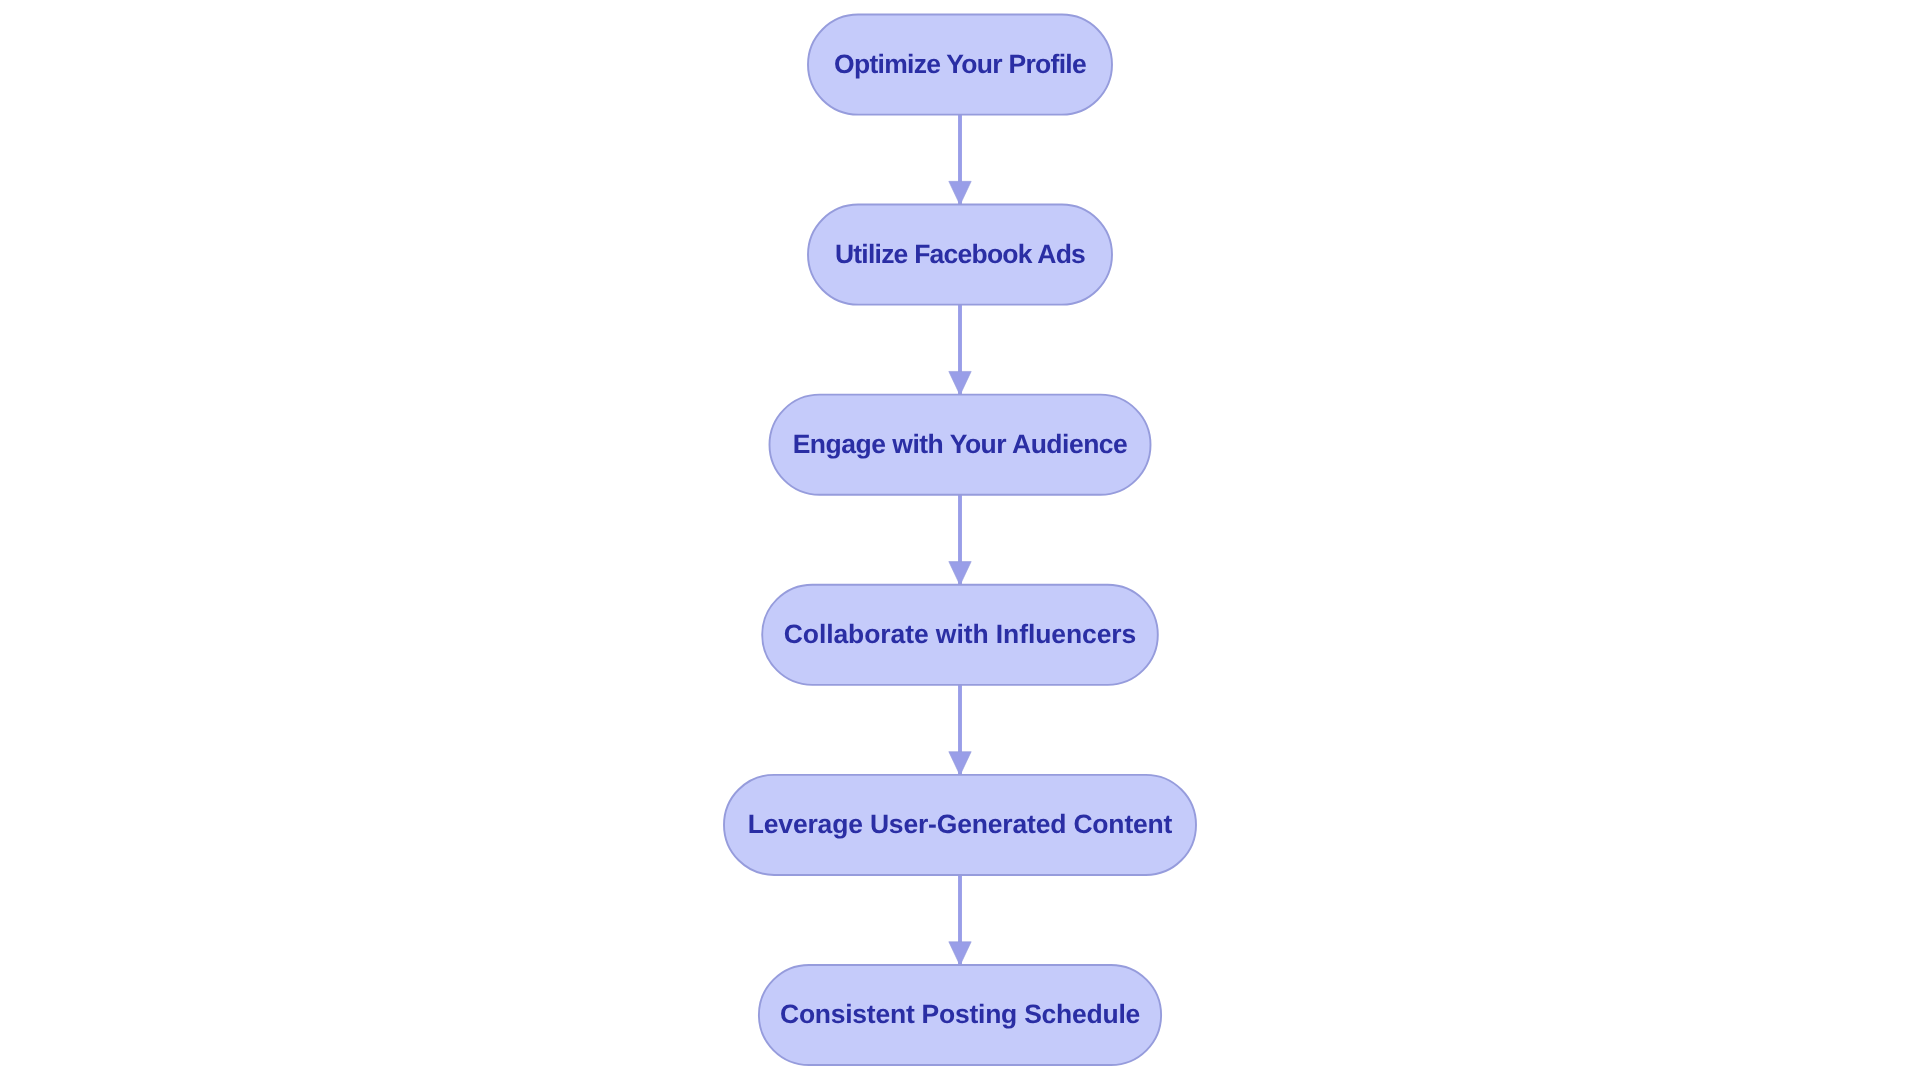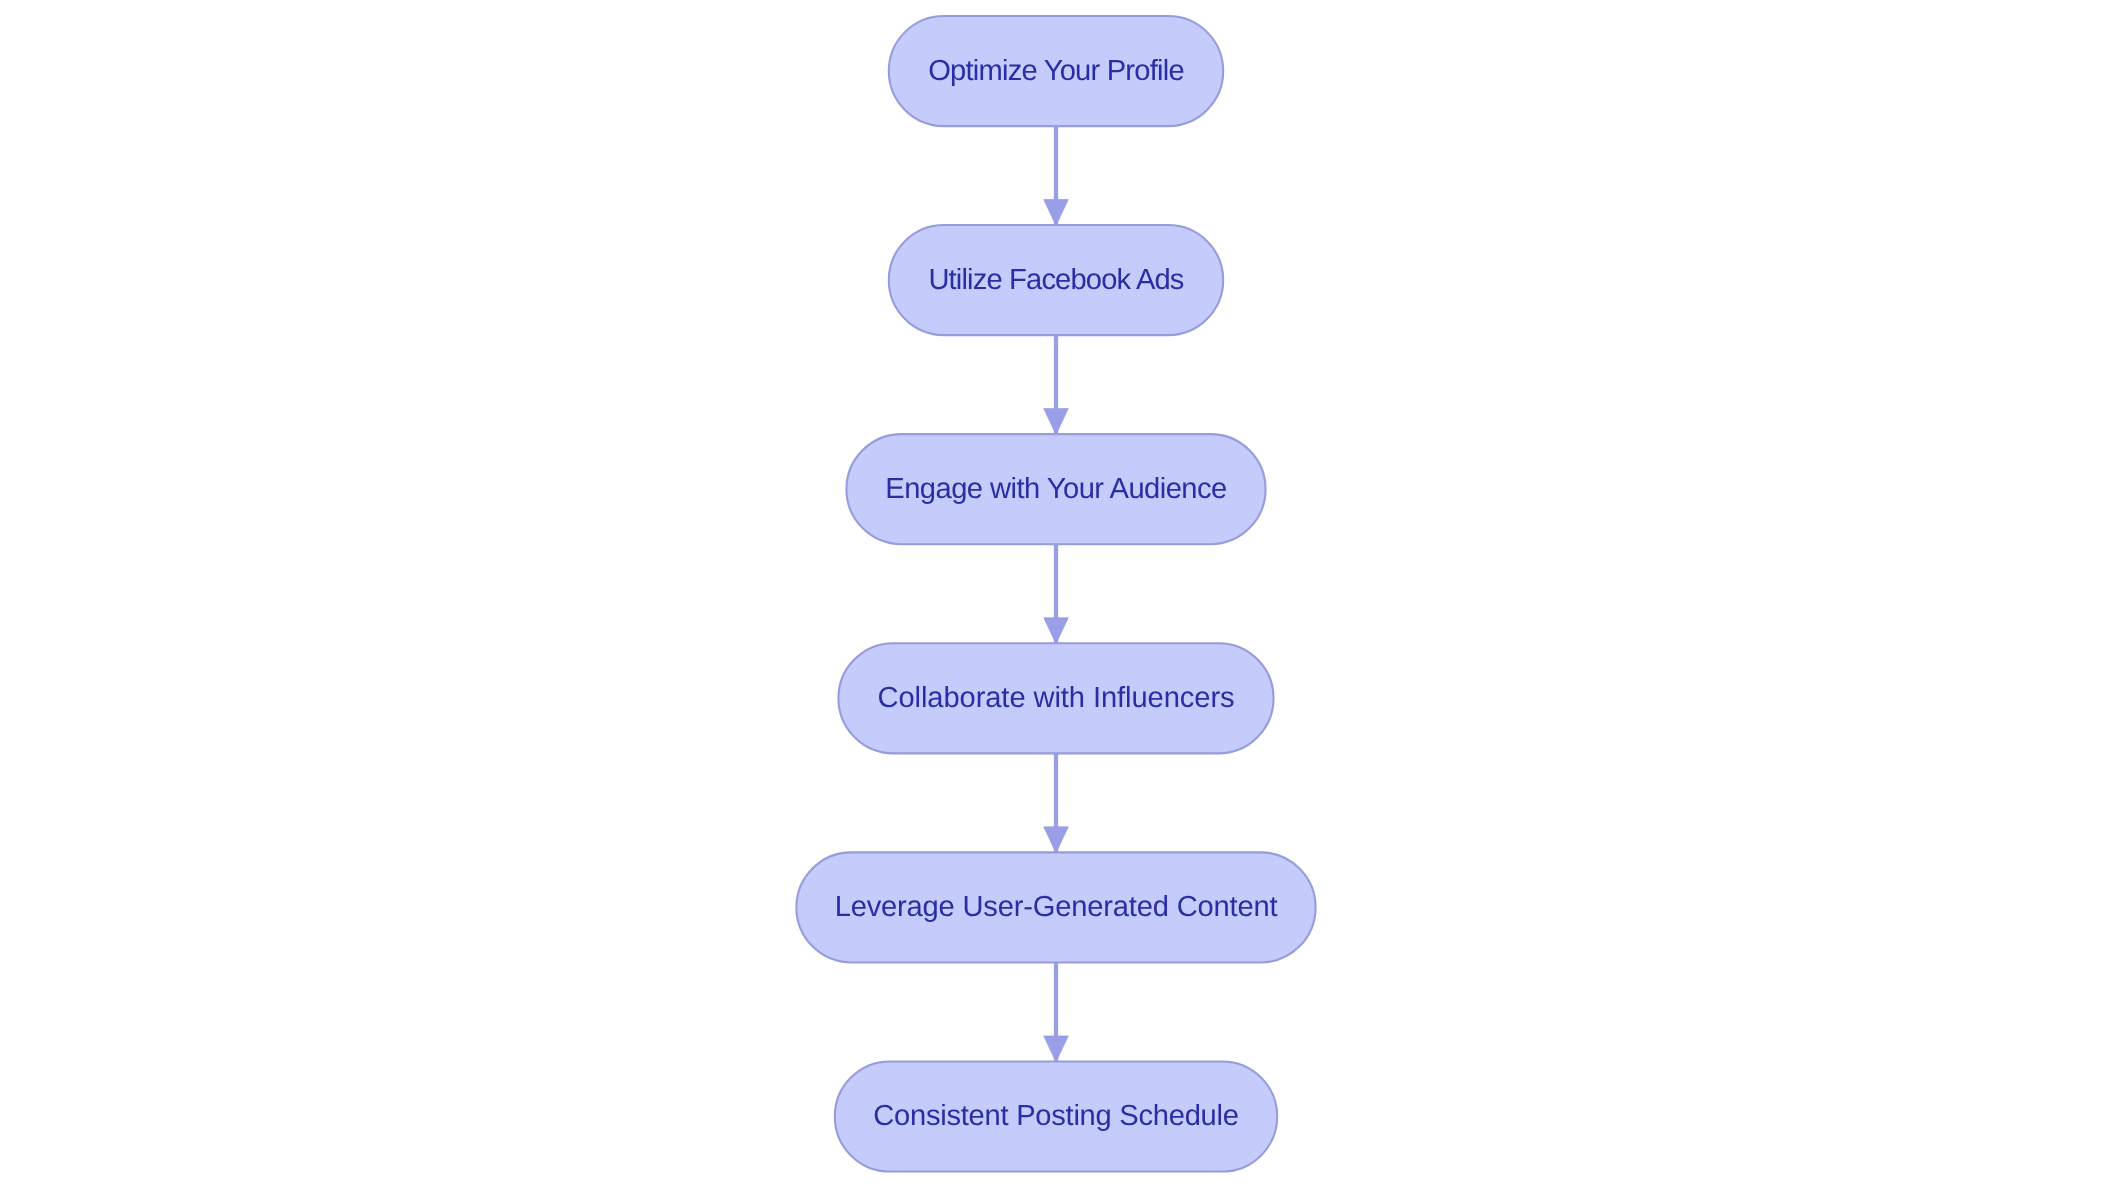--- a/index.html
+++ b/index.html
@@ -17,21 +17,21 @@
     -webkit-font-smoothing:antialiased;
     text-rendering:geometricPrecision;
     will-change:transform;
   }
   .edge-line{stroke-width:3.9;stroke-linecap:butt;}
   .edge-arrowhead{stroke-width:0.6;stroke-linejoin:round;}
 </style>
 </head>
 <body>
 
-<div id="stage" style="background: rgb(255, 255, 255);">
+<div id="stage" style="background: rgb(255, 255, 255); font-weight: bold;">
   <svg id="flow" viewBox="0 0 1920 1083">
 
     <g id="edge-layer">
       <g>
         <line class="edge-line" x1="960" y1="114.64999999999999" x2="960" y2="204.55" stroke="#999EE8"></line>
         <path class="edge-arrowhead" d="M 948.8 181.35000000000002 L 971.2 181.35000000000002 L 960 205.10000000000002 Z" fill="#999EE8" stroke="#969CDC"></path>
       </g>
       <g>
         <line class="edge-line" x1="960" y1="304.65" x2="960" y2="394.65" stroke="#999EE8"></line>
         <path class="edge-arrowhead" d="M 948.8 371.45 L 971.2 371.45 L 960 395.2 Z" fill="#999EE8" stroke="#969CDC"></path>

